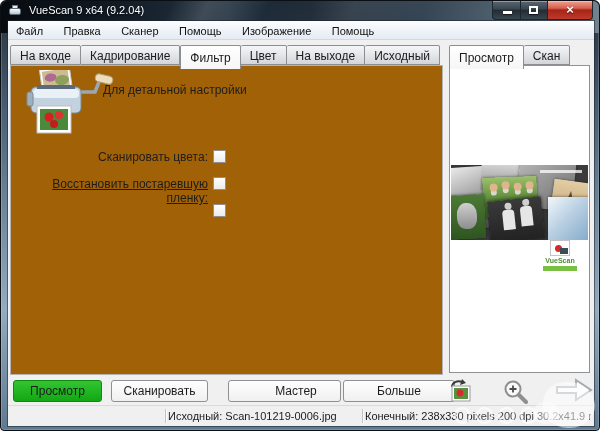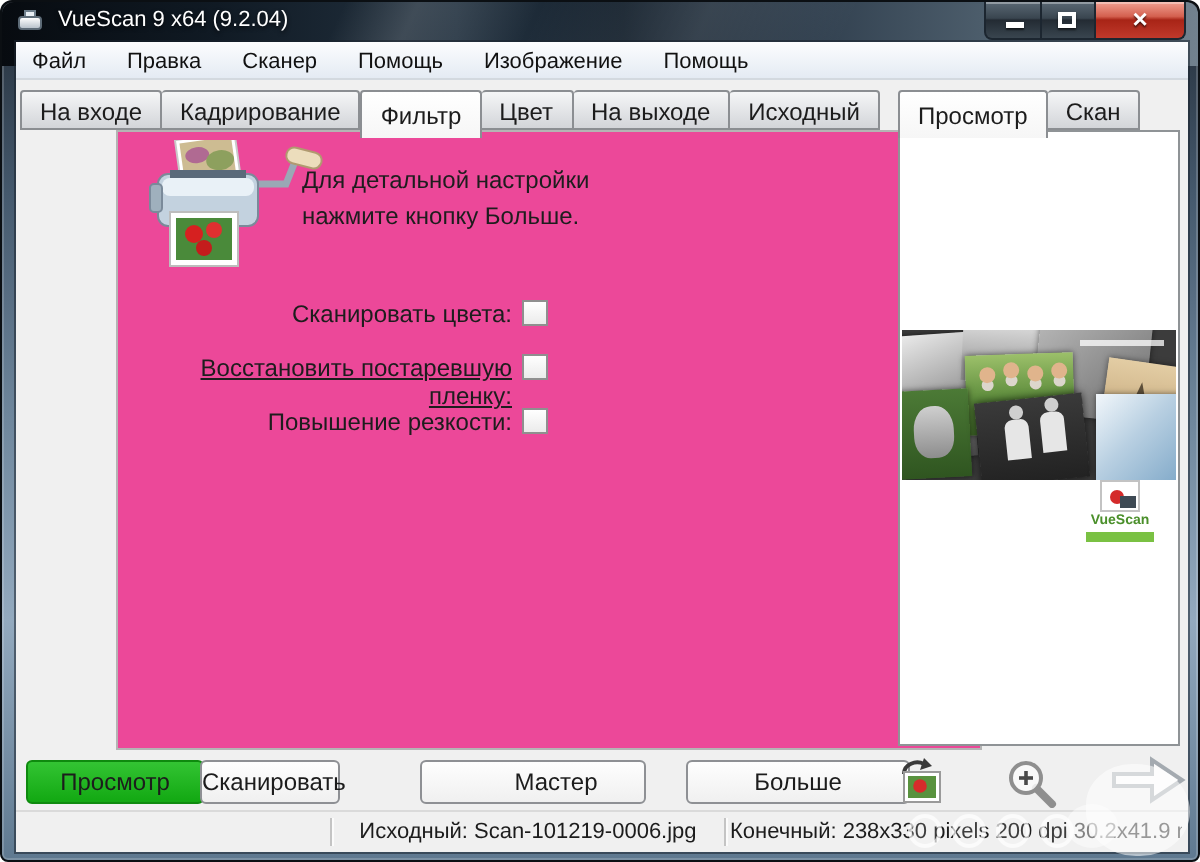--- a/index.html
+++ b/index.html
@@ -47,22 +47,22 @@
   .tabs-left{position:absolute;left:2px;top:24px;height:20px;display:flex;align-items:flex-end;z-index:3;}
   .tabs-right{position:absolute;left:441px;top:24px;height:20px;display:flex;align-items:flex-end;z-index:3;}
   .tab{height:20px;padding:3px 9px 0 9px;font-size:12px;color:#1c1c1c;white-space:nowrap;
     background:linear-gradient(#f5f6f7,#dddfe2 70%,#d3d5d9);
     border:1px solid #8b8e92;border-left:none;border-radius:2px 2px 0 0;}
   .tab:first-child{border-left:1px solid #8b8e92;}
   .tab.active{height:24px;margin-bottom:-4px;padding-top:5px;z-index:4;position:relative;
     background:linear-gradient(#ffffff,#f6f6f6);border-left:1px solid #8b8e92;border-bottom:none;}
 
   
-  .main-panel{position:absolute;left:2px;top:44px;width:433px;height:310px;background:#ec4899;
-    border:1px solid #b4b4b4;z-index:2;margin-left:48px;}
+  .main-panel{position:absolute;left:2px;top:44px;width:433px;height:310px;background:#a16207;
+    border:1px solid #b4b4b4;z-index:2;}
   .preview-panel{position:absolute;left:441px;top:44px;width:141px;height:308px;background:#fff;
     border:1px solid #8f9396;overflow:hidden;z-index:2;}
 
   .hint{position:absolute;left:92px;top:15px;font-size:12px;line-height:18px;color:#1d1d1d;}
 
   .filter-row{position:absolute;left:0;width:197px;text-align:right;font-size:12px;color:#1d1d1d;line-height:14px;}
   .filter-row .cb{position:absolute;left:202px;top:0;width:13px;height:13px;
     background:linear-gradient(#ffffff,#ebebeb);border:1px solid #8f8f8f;}
 
   
@@ -104,21 +104,21 @@
   .btn{position:absolute;top:359px;height:22px;border:1px solid #8e9094;border-radius:3px;
     background:linear-gradient(#fefefe,#f0f0f0);font-size:12px;color:#1c1c1c;text-align:center;line-height:20px;z-index:2;}
   .btn.green{background:linear-gradient(#33c433,#12a812);border-color:#0e8a0e;}
 
   .foot-icon{position:absolute;z-index:2;}
 
   
   .statusbar{position:absolute;left:0;top:384px;width:586px;height:21px;background:#f0f0f0;
     border-top:1px solid #dadada;font-size:11px;color:#1c1c1c;}
   .status-div{position:absolute;top:3px;bottom:3px;width:1px;background:#c4c4c4;box-shadow:1px 0 0 #fbfbfb;}
-  .status-cell{position:absolute;top:4px;white-space:nowrap;overflow:hidden;text-align:center;}
+  .status-cell{position:absolute;top:4px;white-space:nowrap;overflow:hidden;text-align:left;}
 
   
   .watermark{position:absolute;right:0;bottom:0;width:190px;height:60px;pointer-events:none;z-index:6;}
   .wm-blob{position:absolute;right:4px;bottom:2px;width:52px;height:46px;border-radius:46% 54% 50% 50%;
     background:rgba(255,255,255,.55);}
   .wm-blob2{position:absolute;right:40px;bottom:6px;width:26px;height:22px;border-radius:50%;
     background:rgba(255,255,255,.45);}
   .wm-ring{position:absolute;bottom:6px;width:17px;height:17px;border-radius:50%;
     border:2px solid rgba(255,255,255,.65);background:rgba(255,255,255,.15);}
 </style>
@@ -188,33 +188,31 @@
         <rect x="2" y="22" width="6" height="14" rx="2" fill="#9fb0bd" stroke="#7a8a9a"></rect>
         <rect x="12" y="36" width="34" height="27" fill="#ffffff" stroke="#bdbdbd"></rect>
         <rect x="15" y="39" width="28" height="21" fill="#4a8a3a"></rect>
         <circle cx="24" cy="47" r="4.5" fill="#d62020"></circle>
         <circle cx="34" cy="45" r="4" fill="#e03030"></circle>
         <circle cx="29" cy="54" r="4" fill="#c41c1c"></circle>
       </svg>
 
       <div class="hint">
         <div>Для детальной настройки</div>
-        <div>нажмите кнопку Больше.</div>
       </div>
 
       <div class="filter-row" style="top:84px;">
         <span>Сканировать цвета:</span>
         <span class="cb"></span>
       </div>
       <div class="filter-row" style="top:111px;text-decoration:underline;">
         <span>Восстановить постаревшую пленку:</span>
         <span class="cb"></span>
       </div>
       <div class="filter-row" style="top:138px;">
-        <span>Повышение резкости:</span>
         <span class="cb"></span>
       </div>
     </div>
 
     <div class="preview-panel">
       <div class="collage">
         <div class="t-arch"></div>
         <div class="t-bldg"></div>
         <div class="t-news"></div>
         <div class="t-people">
@@ -240,22 +238,22 @@
         <div class="logo-icon">
             <span class="dot"></span>
             <span class="corner"></span>
           </div>
         <div class="logo-text">VueScan</div>
         <div class="logo-badge"></div>
       </div>
     </div>
 
     <div class="btn green" style="left:5px;width:89px;">Просмотр</div>
-    <div class="btn" style="left:92px;width:70px;">Сканировать</div>
-    <div class="btn" style="left:202px;width:113px;padding-left:23px;">Мастер</div>
+    <div class="btn" style="left:103px;width:97px;">Сканировать</div>
+    <div class="btn" style="left:220px;width:113px;padding-left:23px;">Мастер</div>
     <div class="btn" style="left:335px;width:112px;">Больше</div>
 
     <svg class="foot-icon" style="left:440px;top:357px;" width="26" height="25" viewBox="0 0 26 25">
       <path d="M4 9 C4 4 10 2 14 4" stroke="#3a3a3a" stroke-width="2" fill="none"></path>
       <path d="M14 1 L18 5 L12 7 Z" fill="#3a3a3a"></path>
       <rect x="4" y="8" width="18" height="15" fill="#fff" stroke="#9a9a9a"></rect>
       <rect x="6" y="10" width="14" height="11" fill="#59923e"></rect>
       <circle cx="12" cy="15" r="3.4" fill="#d62b2b"></circle>
     </svg>
     <svg class="foot-icon" style="left:494px;top:358px;" width="28" height="25" viewBox="0 0 28 25">

